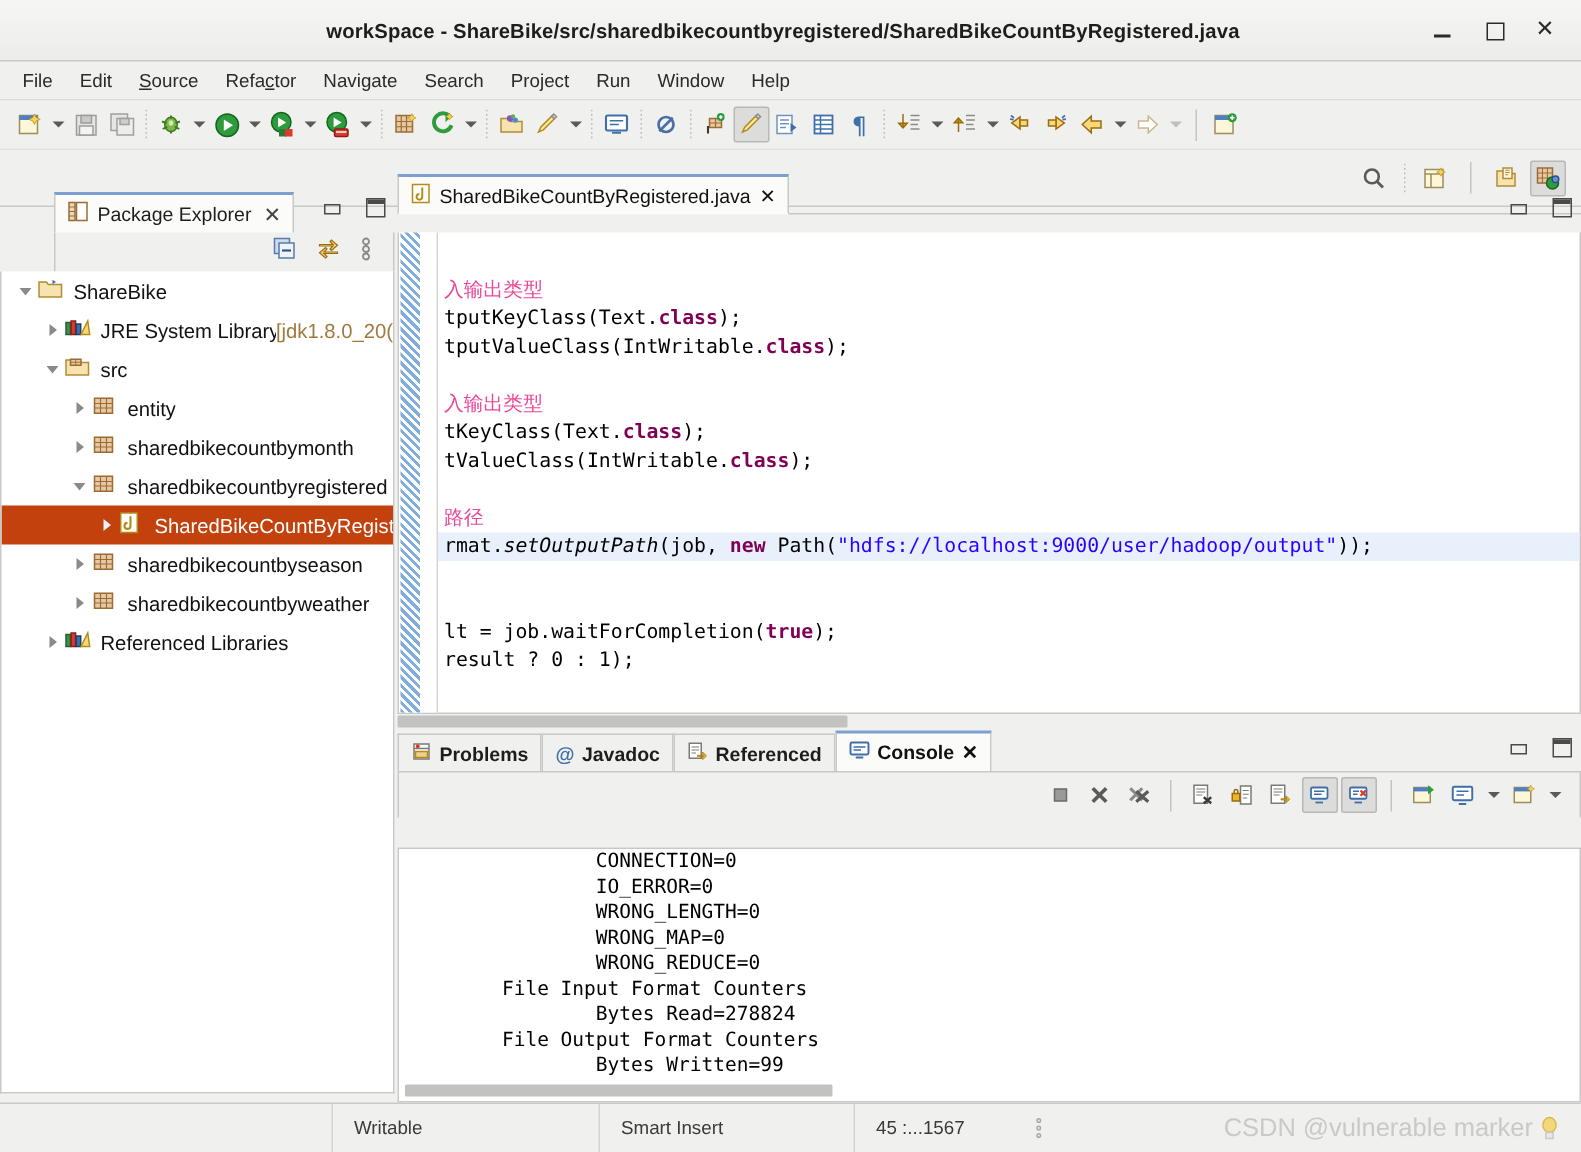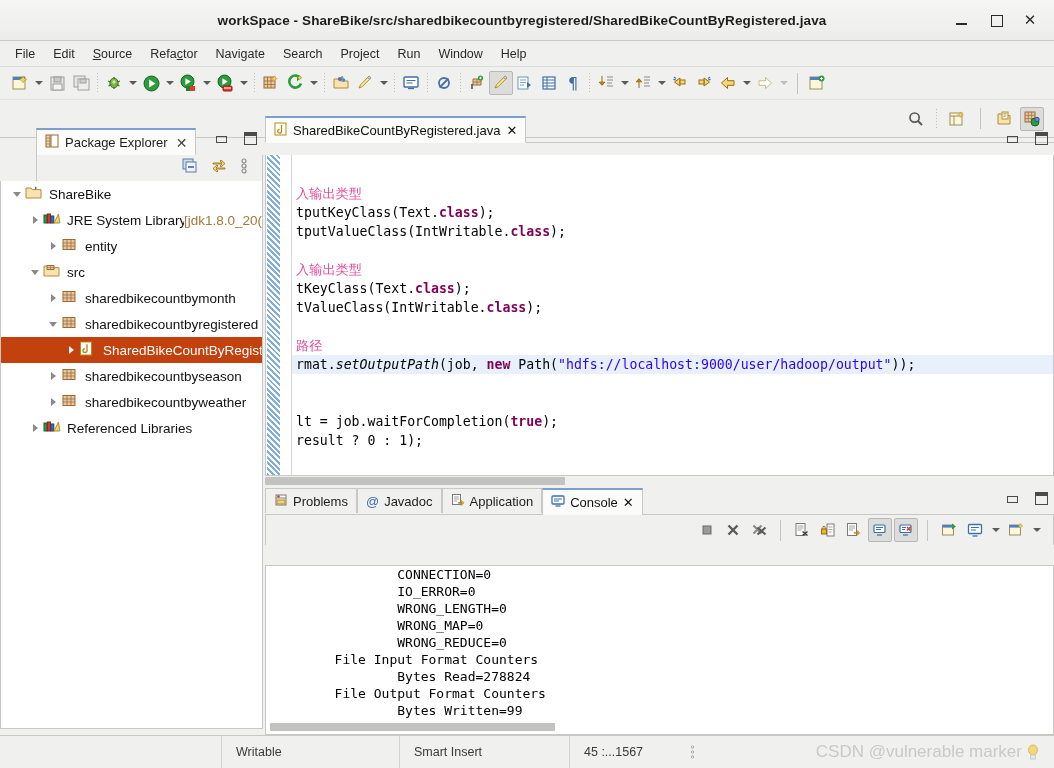--- a/index.html
+++ b/index.html
@@ -125,22 +125,22 @@
   .cline { height: 19px; line-height: 19px; white-space: pre; padding-left: 4px; color: #000; }
   .cline.hl { background: #e8f0fc; }
   .k  { color: #7f0055; font-weight: bold; }      
   .s  { color: #2a00ff; }                          
   .cm { color: #ec4899; }                          
   .mi2 { font-style: italic; color: #000; }        
   #editorHScroll { position: absolute; left: 265px; right: 0; top: 348px; height: 10px; background: #f0f0ef; }
 
   
   #consoleArea { position: absolute; left: 265px; right: 0; top: 360px; bottom: 0; }
-  .ctabrow { height: 27px; display: flex; align-items: flex-start; position: relative;
-             border-bottom: 1px solid #c8c8c6; }
+  .ctabrow { height: 27px; display: flex; align-items: flex-end; position: relative;
+             border-bottom: 1px solid #c8c8c6; font-weight: bold; }
   .ctab { height: 25px; display: flex; align-items: center; gap: 5px; padding: 0 8px;
           font-size: 13px; color: #1d1d1d; background: #f0f0ef;
           border: 1px solid #c8c8c6; border-bottom: none; }
   .ctab.active { height: 27px; background: #fbfbfa; border-top: 2px solid #7a9fd0; color: #111; }
   .ctoolrow { height: 30px; background: #f0f0ef; display: flex; align-items: center;
               justify-content: flex-end; padding-right: 10px; gap: 2px;
               border-left: 1px solid #c8c8c6; border-right: 1px solid #c8c8c6; }
   #consoleHeader { height: 20px; background: #f0f0ef; font-size: 12.3px; color: #6f6f6d;
                    padding-left: 2px; white-space: nowrap; overflow: hidden;
                    border-left: 1px solid #c8c8c6; border-right: 1px solid #c8c8c6; }
@@ -464,35 +464,35 @@
           <span class="ticon"><svg width="18" height="15" viewBox="0 0 18 15">
               <rect x="1" y="4" width="3" height="8" fill="#3f8f4f" stroke="#20602f"></rect>
               <rect x="4.4" y="3" width="3" height="9" fill="#d8392b" stroke="#8f1d14"></rect>
               <rect x="7.8" y="5" width="3" height="7" fill="#3f6fa8" stroke="#204068"></rect>
               <path d="M11 12l4.5-9 1.3 9z" fill="#f3d77a" stroke="#b58b17"></path>
             </svg></span>
           <span class="tlabel">JRE System Library</span>
           <span class="tdim"> [jdk1.8.0_20(</span>
         </div>
         <div class="trow">
-          <span class="twist closed" style="margin-left: 44px;"></span>
-          <span class="ticon"><svg width="16" height="15" viewBox="0 0 16 15">
-              <rect x="2" y="2.5" width="12" height="10" fill="#e6c8a3" stroke="#9c6b34"></rect>
-              <path d="M2 6h12M2 9h12M6 2.5v10M10 2.5v10" stroke="#9c6b34" stroke-width=".75"></path>
-            </svg></span>
-          <span class="tlabel">entity</span>
-        </div>
-        <div class="trow">
           <span class="twist open" style="margin-left: 26px;"></span>
           <span class="ticon"><svg width="17" height="15" viewBox="0 0 17 15">
               <path d="M1 3h5l1.2 1.6H16V13H1z" fill="#f7e3b0" stroke="#b28c35"></path>
               <path d="M4 2.5h7v4H4z" fill="#e6c8a3" stroke="#9c6b34"></path>
               <path d="M4 4.5h7M7.5 2.5v4" stroke="#9c6b34" stroke-width=".6"></path>
             </svg></span>
           <span class="tlabel">src</span>
+        </div>
+        <div class="trow">
+          <span class="twist closed" style="margin-left: 44px;"></span>
+          <span class="ticon"><svg width="16" height="15" viewBox="0 0 16 15">
+              <rect x="2" y="2.5" width="12" height="10" fill="#e6c8a3" stroke="#9c6b34"></rect>
+              <path d="M2 6h12M2 9h12M6 2.5v10M10 2.5v10" stroke="#9c6b34" stroke-width=".75"></path>
+            </svg></span>
+          <span class="tlabel">entity</span>
         </div>
         <div class="trow">
           <span class="twist closed" style="margin-left: 44px;"></span>
           <span class="ticon"><svg width="16" height="15" viewBox="0 0 16 15">
               <rect x="2" y="2.5" width="12" height="10" fill="#e6c8a3" stroke="#9c6b34"></rect>
               <path d="M2 6h12M2 9h12M6 2.5v10M10 2.5v10" stroke="#9c6b34" stroke-width=".75"></path>
             </svg></span>
           <span class="tlabel">sharedbikecountbymonth</span>
         </div>
         <div class="trow">
@@ -605,21 +605,21 @@
         <span>Javadoc</span>
       </div>
       <div class="ctab">
         <span>
           <svg width="14" height="14" viewBox="0 0 14 14">
               <rect x="1.5" y="1.5" width="8" height="10" fill="#fff" stroke="#7a7a78"></rect>
               <path d="M3 4h5M3 6h5M3 8h3" stroke="#7a7a78" stroke-width=".7"></path>
               <path d="M7 9.5h4l-1.3-1.3.8-.8L13 9.9l-2.5 2.5-.8-.8 1.3-1.3H7z" fill="#f0b323" stroke="#9a6c0c" stroke-width=".5"></path>
             </svg>
         </span>
-        <span>Application</span>
+        <span>Referenced</span>
       </div>
       <div class="ctab active">
         <span>
           <svg width="14" height="14" viewBox="0 0 14 14">
               <rect x="1" y="2" width="12" height="8" rx="1" fill="#fff" stroke="#3f6fa8" stroke-width="1.3"></rect>
               <path d="M3 5h8M3 7h5" stroke="#3f6fa8"></path>
               <path d="M4.5 12h5" stroke="#3f6fa8" stroke-width="1.3"></path>
             </svg>
         </span>
         <span>Console</span>

